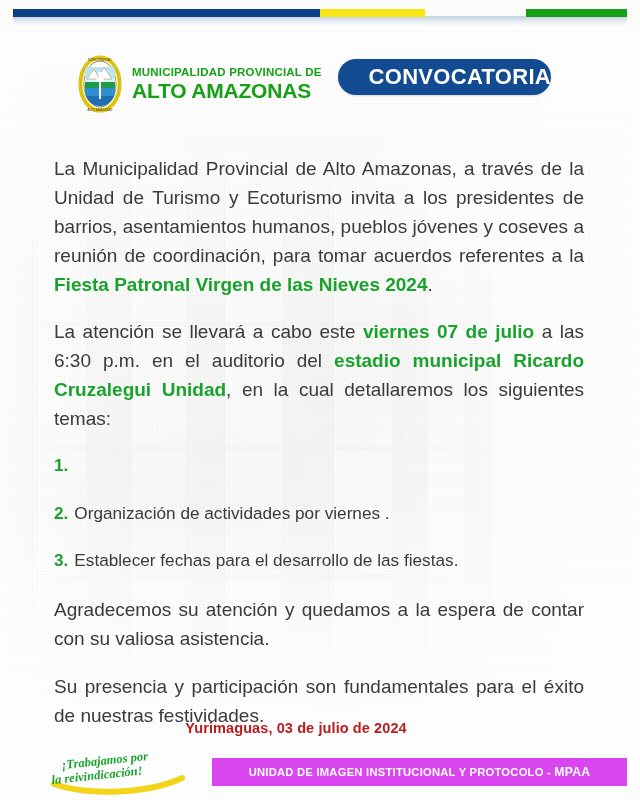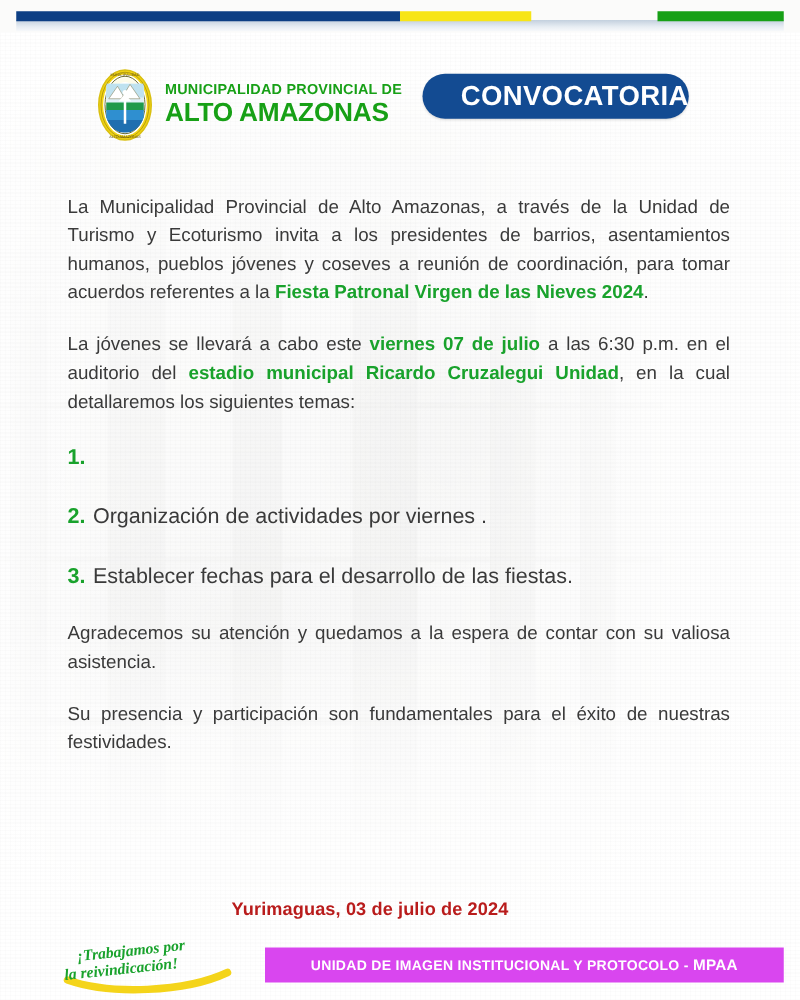--- a/index.html
+++ b/index.html
@@ -148,21 +148,21 @@
   }
 
   
   .content {
     position: absolute;
     left: 54px; top: 155px;
     width: 530px;
     z-index: 6;
   }
   .para {
-    font-size: 15px;
+    font-size: 19px;
     line-height: 1.52;
     color: #3a3a3a;
     text-align: justify;
     margin: 0 0 19px 0;
   }
   .para:last-child { margin-bottom: 0; }
   .hl {
     color: #19a22c;
     font-weight: bold;
   }
@@ -282,21 +282,21 @@
     </div>
     <div class="badge">
       <span>CONVOCATORIA</span>
     </div>
   </div>
 
   <div class="content">
 
     <p class="para"><span>La Municipalidad Provincial de Alto Amazonas, a través de la Unidad de Turismo y Ecoturismo invita a los presidentes de barrios, asentamientos humanos, pueblos jóvenes y coseves a reunión de coordinación, para tomar acuerdos referentes a la </span><span class="hl">Fiesta Patronal Virgen de las Nieves 2024</span><span>.</span></p>
 
-    <p class="para"><span>La jóvenes se llevará a cabo este </span><span class="hl">viernes 07 de julio</span><span> a las 6:30 p.m. en el auditorio del </span><span class="hl">estadio municipal Ricardo Cruzalegui Unidad</span><span>, en la cual detallaremos los siguientes temas:</span></p>
+    <p class="para"><span>La atención se llevará a cabo este </span><span class="hl">viernes 07 de julio</span><span> a las 6:30 p.m. en el auditorio del </span><span class="hl">estadio municipal Ricardo Cruzalegui Unidad</span><span>, en la cual detallaremos los siguientes temas:</span></p>
 
     <div class="list">
       <div class="li">
         <span class="li-num">1.</span>
       </div>
       <div class="li">
         <span class="li-num">2.</span>
         <span>Organización de actividades por viernes .</span>
       </div>
       <div class="li">

